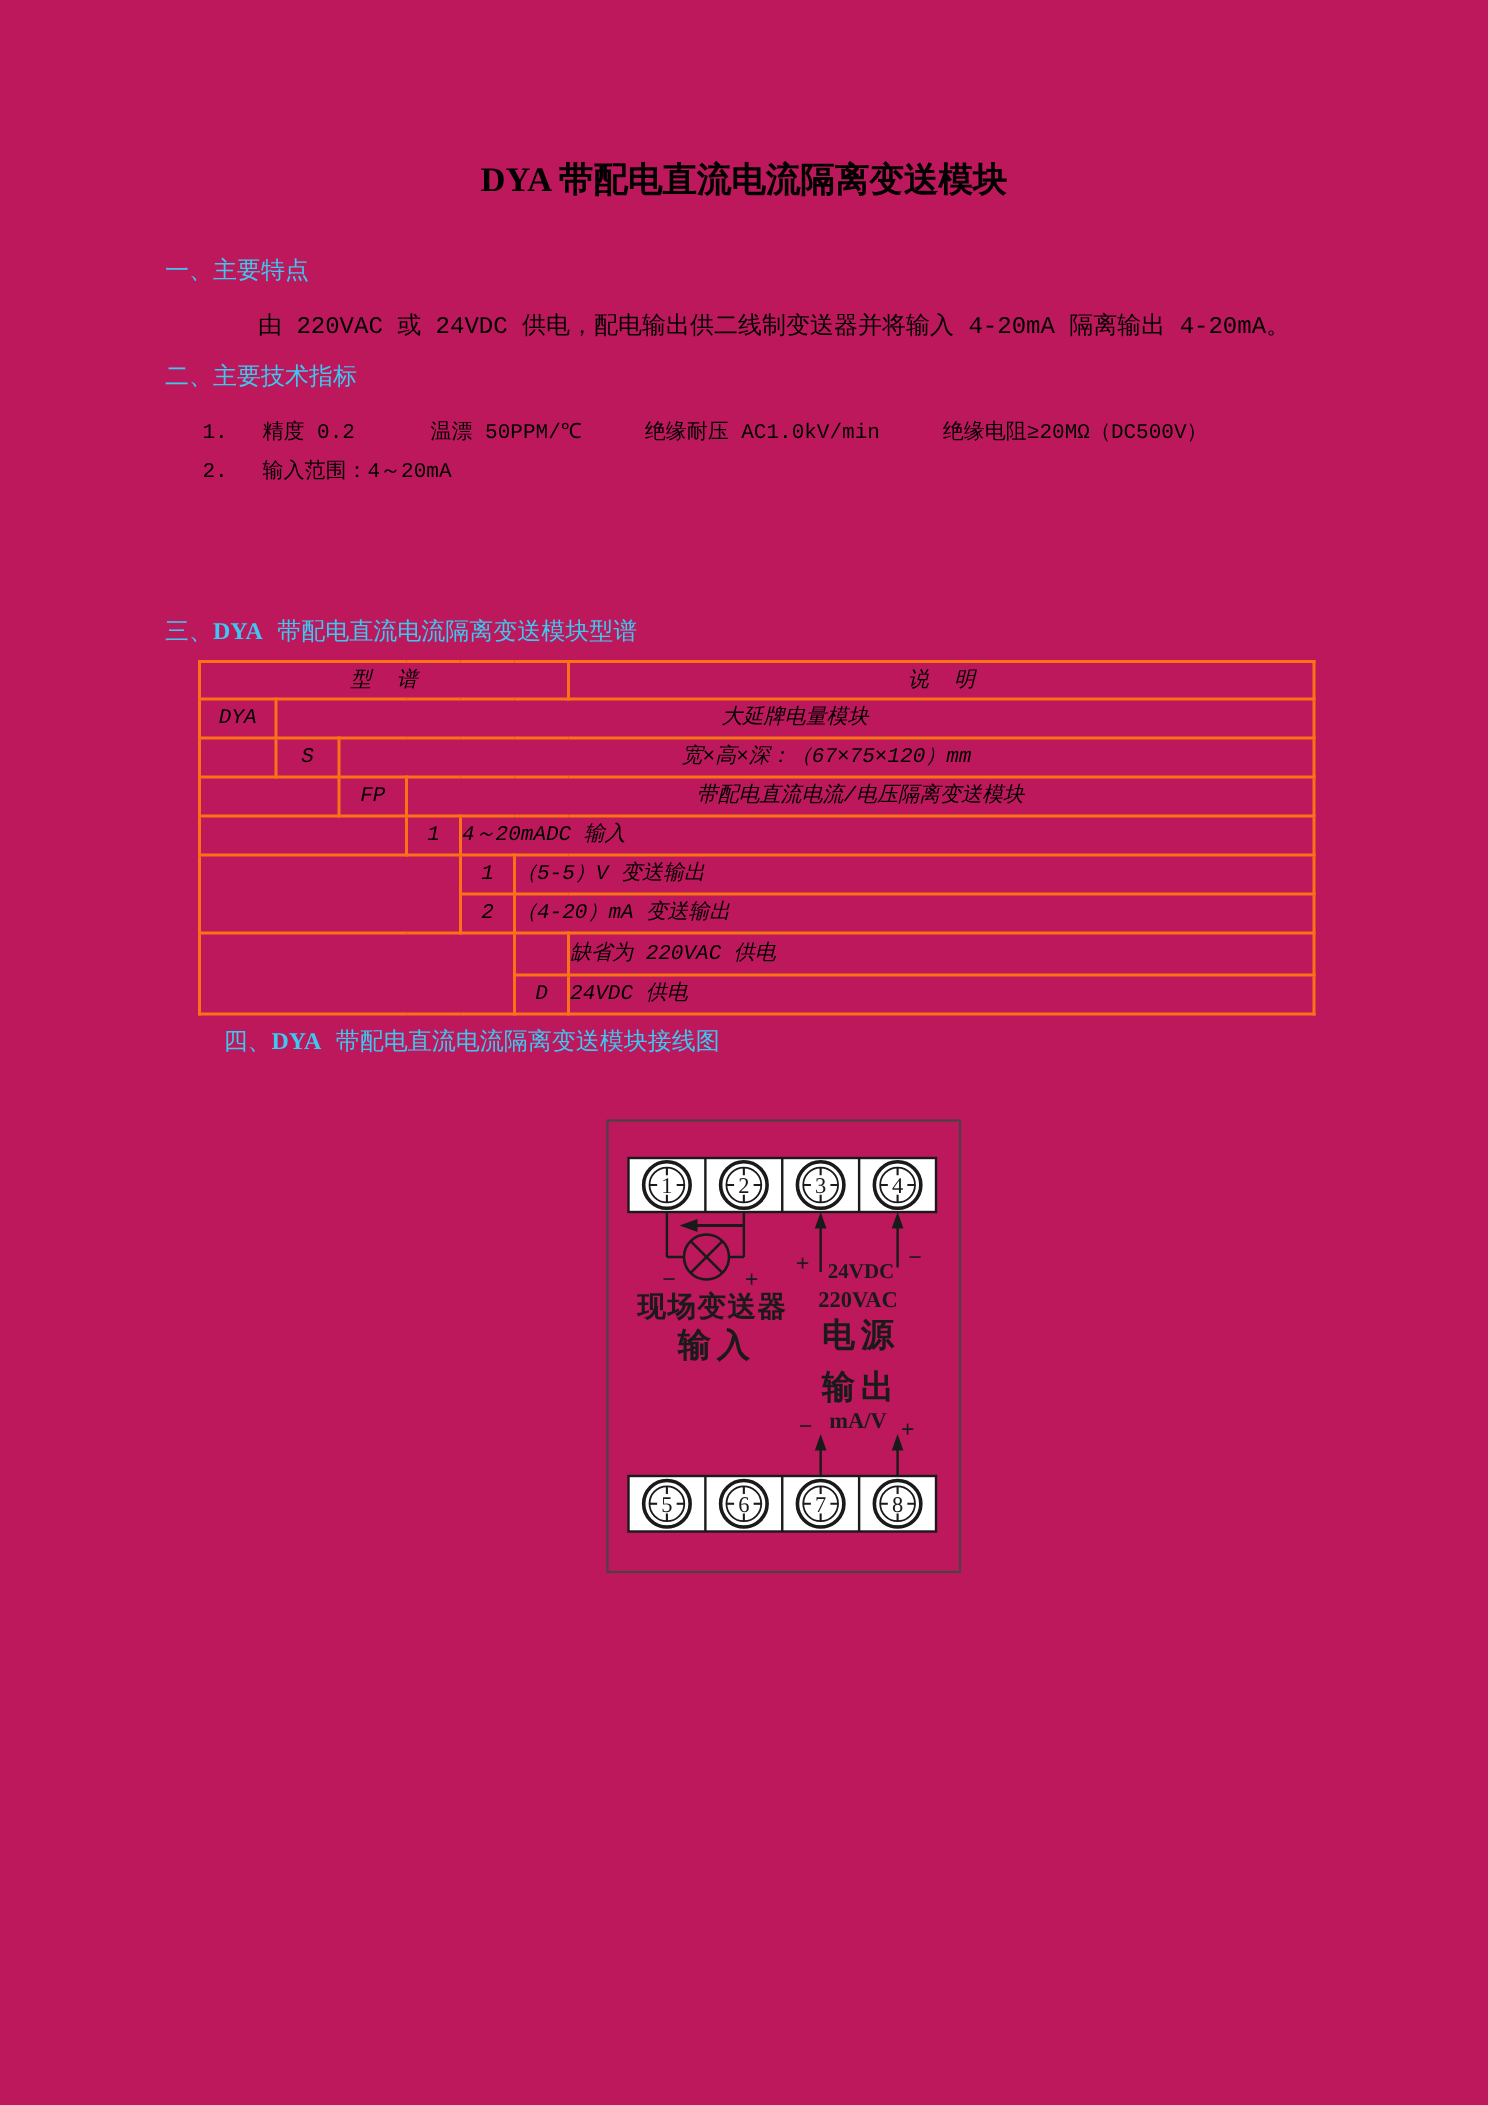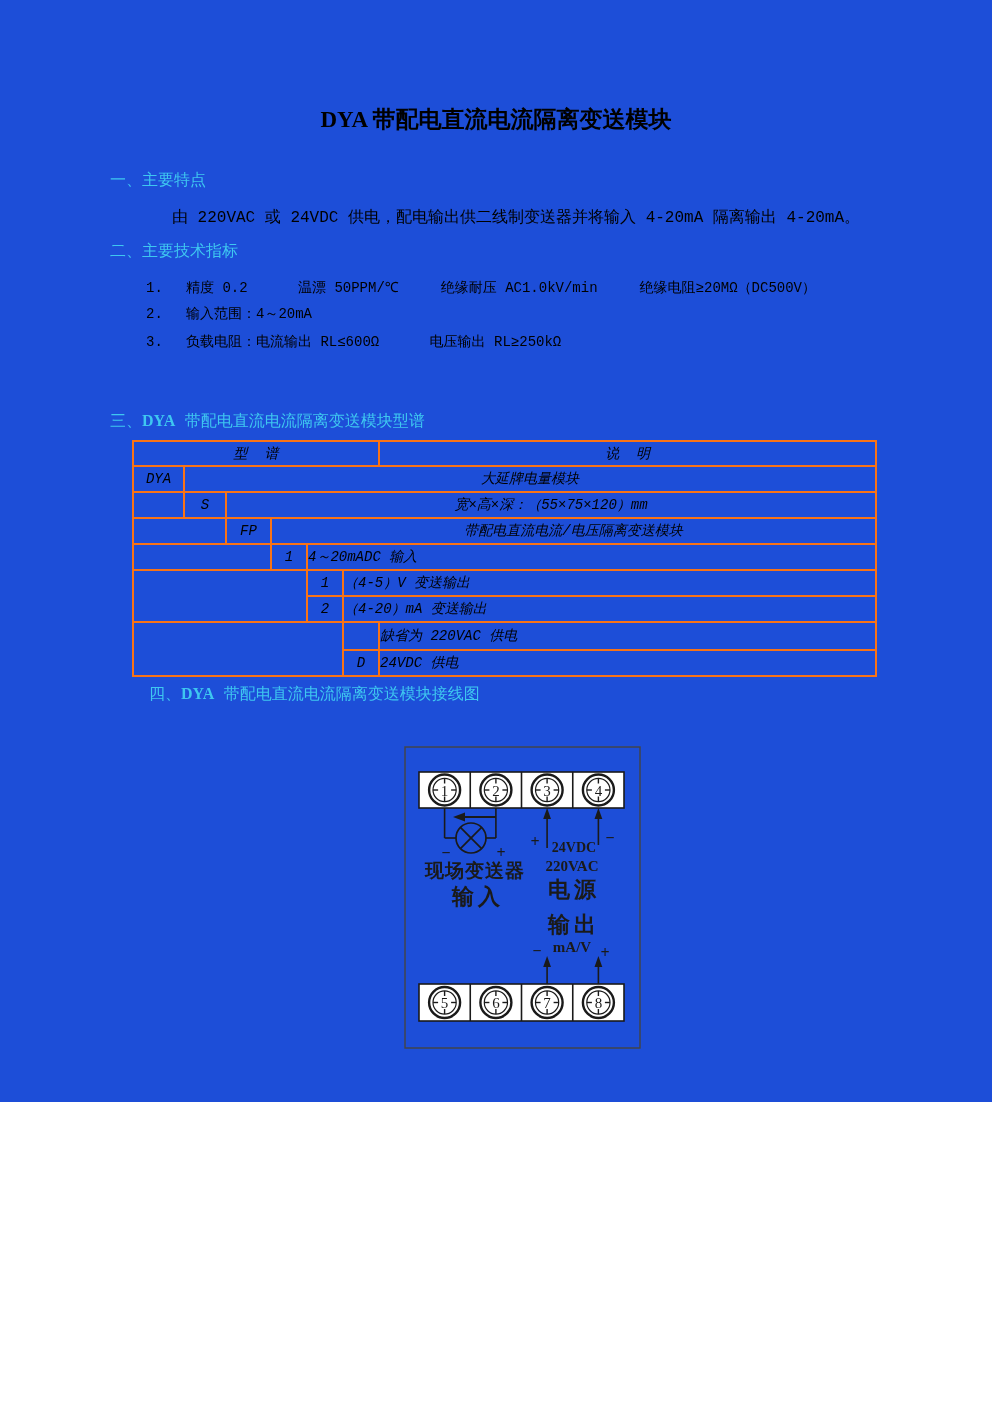--- a/index.html
+++ b/index.html
@@ -1,28 +1,28 @@
 <!DOCTYPE html>
 <html><head>
 <meta charset="utf-8">
 <style>
   html,body { margin:0; padding:0; background:#ffffff; }
   body { width:992px; height:1403px; font-family:"Liberation Mono","DejaVu Sans Mono",monospace; color:#000; }
-  .page { position:relative; width:992px; height:1102px; background:#1d4ed8; overflow:hidden; }
+  .page { position:relative; width:992px; height:1403px; background:#be185d; overflow:hidden; }
 
   .title { position:absolute; top:104px; left:0; width:992px; margin:0; text-align:center;
            font-size:23px; font-weight:bold; font-family:"Liberation Serif","DejaVu Serif",serif; }
   .title .cjk { font-family:"Liberation Serif","DejaVu Serif",serif; }
 
   .heading { position:absolute; left:110px; font-size:16px; color:#3ec7f0; white-space:pre; }
   .latin-bold { font-family:"Liberation Serif","DejaVu Serif",serif; font-weight:bold; }
 
   .para { position:absolute; left:172px; font-size:16px; white-space:pre; }
 
-  .spec-item { position:absolute; left:146px; font-size:14px; white-space:pre; }
+  .spec-item { position:absolute; left:135px; font-size:14px; white-space:pre; }
   .spec-num { display:inline-block; width:40px; }
 
   table.spectrum { position:absolute; left:132px; top:440px; width:743px;
                    border-collapse:collapse; table-layout:fixed; font-size:14px; }
   table.spectrum td { border:2px solid #f97316; padding:0; height:24px; line-height:1;
                       overflow:hidden; white-space:pre;font-style:italic; }
   td.tc { text-align:center; }
   td.tl { text-align:left; padding-left:8px; }
   td.tl-tight { text-align:left; padding-left:5px;margin-left:12px; }
   tr.r-head td { height:23px; }
@@ -54,21 +54,20 @@
 
   <h1 class="title"><span class="latin-bold">DYA</span><span class="cjk"> 带配电直流电流隔离变送模块</span></h1>
 
   <div class="heading" style="top:170px;">一、主要特点</div>
   <div class="para" style="top:207px;">由 220VAC 或 24VDC 供电，配电输出供二线制变送器并将输入 4-20mA 隔离输出 4-20mA。</div>
 
   <div class="heading" style="top:241px;">二、主要技术指标</div>
 
   <div class="spec-item" style="top:277px;"><span class="spec-num">1.</span><span class="spec-text">精度 0.2      温漂 50PPM/℃     绝缘耐压 AC1.0kV/min     绝缘电阻≥20MΩ（DC500V）</span></div>
   <div class="spec-item" style="top:305px;"><span class="spec-num">2.</span><span class="spec-text">输入范围：4～20mA</span></div>
-  <div class="spec-item" style="top:333px;"><span class="spec-num">3.</span><span class="spec-text">负载电阻：电流输出 RL≤600Ω      电压输出 RL≥250kΩ</span></div>
 
   <div class="heading" style="top:411px;"><span>三、</span><span class="latin-bold" style="color:#3ec7f0;">DYA</span><span> 带配电直流电流隔离变送模块型谱</span></div>
 
   <table class="spectrum">
     <colgroup>
       <col style="width:51px">
         <col style="width:42px">
         <col style="width:45px">
       <col style="width:36px">
         <col style="width:36px">
@@ -80,36 +79,36 @@
       <td class="tc" colspan="6">型  谱</td>
       <td class="tc">说  明</td>
     </tr>
     <tr>
       <td class="tc">DYA</td>
       <td class="tc" colspan="6">大延牌电量模块</td>
     </tr>
     <tr>
       <td></td>
       <td class="tc">S</td>
-      <td class="tc" colspan="5">宽×高×深：（55×75×120）mm</td>
+      <td class="tc" colspan="5">宽×高×深：（67×75×120）mm</td>
     </tr>
     <tr>
       <td colspan="2"></td>
       <td class="tc">FP</td>
       <td class="tc" colspan="4">带配电直流电流/电压隔离变送模块</td>
     </tr>
     <tr>
       <td colspan="3"></td>
       <td class="tc">1</td>
       <td class="tl-tight" colspan="3">4～20mADC 输入</td>
     </tr>
     <tr>
       <td colspan="4" rowspan="2"></td>
       <td class="tc">1</td>
-      <td class="tl" colspan="2">（4-5）V 变送输出</td>
+      <td class="tl" colspan="2">（5-5）V 变送输出</td>
     </tr>
     <tr>
       <td class="tc">2</td>
       <td class="tl" colspan="2">（4-20）mA 变送输出</td>
     </tr>
     <tr class="r-pwr1">
       <td colspan="5" rowspan="2"></td>
       <td class="tc"></td>
       <td class="tl">缺省为 220VAC 供电</td>
     </tr>

